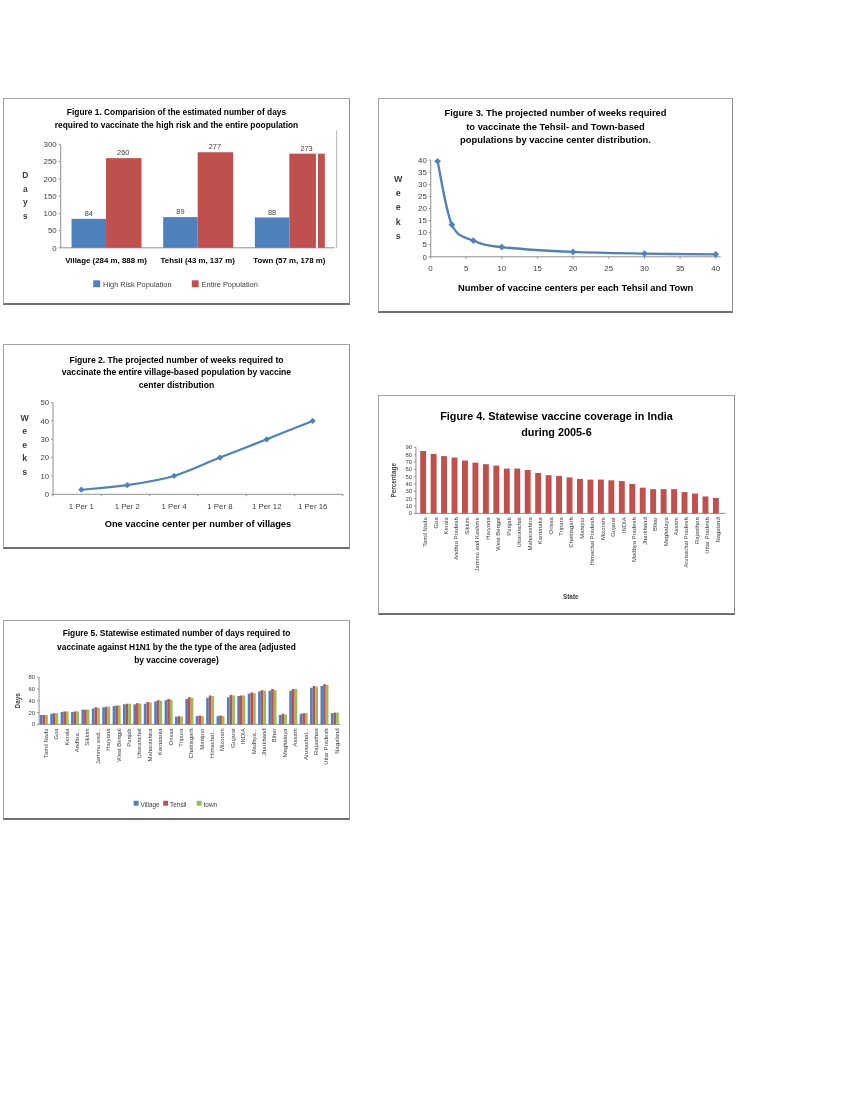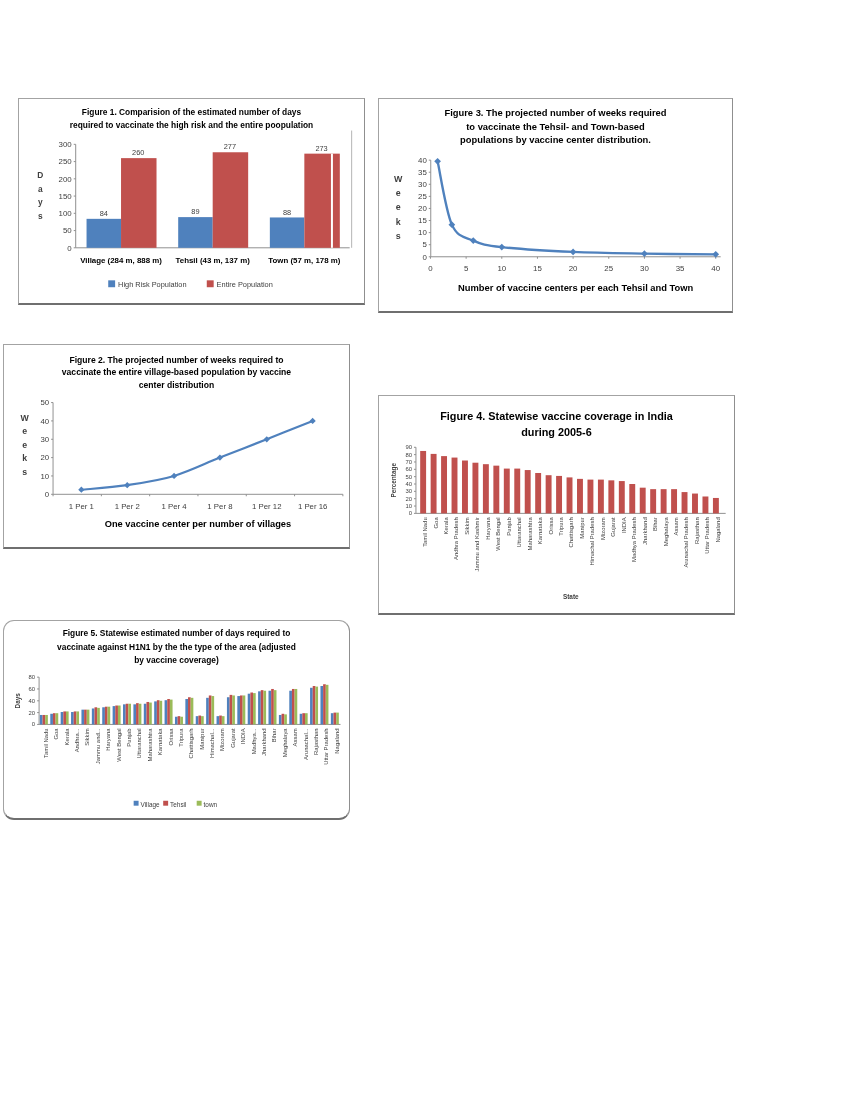--- a/index.html
+++ b/index.html
@@ -8,21 +8,21 @@
   figure.chart-frame{position:absolute;margin:0;background:#fff;box-sizing:border-box;
         border:1px solid #a3a3a3;border-bottom:2px solid #6f6f6f;border-right:1px solid #8f8f8f;}
   figure.chart-frame svg{display:block;width:100%;height:100%;}
   svg text{font-family:"Liberation Sans",sans-serif;}
   .vh{position:absolute;width:1px;height:1px;overflow:hidden;clip:rect(0 0 0 0);white-space:nowrap;}
 </style>
 </head>
 <body>
 
 <div class="page">
-  <figure class="chart-frame" id="fig1" style="left: 18px; top: 98px; width: 347px; height: 207px;">
+  <figure class="chart-frame" id="fig1" style="left: 3px; top: 98px; width: 347px; height: 207px;">
     <figcaption class="vh">Figure 1. Comparision of the estimated number of days required to vaccinate the high risk and the entire poopulation</figcaption>
     <svg viewBox="0 0 347 207">
         <text x="173.5" y="16" font-size="8.5" text-anchor="middle" fill="#000" font-weight="bold">Figure 1. Comparision of the estimated number of days</text>
         <text x="173.5" y="29" font-size="8.5" text-anchor="middle" fill="#000" font-weight="bold">required to vaccinate the high risk and the entire poopulation</text>
         <text x="52" y="153.8" font-size="8" text-anchor="end" fill="#404040" font-weight="normal">0</text>
         <line x1="54" y1="151" x2="56" y2="151" stroke="#8e8e8e" stroke-width="1"></line>
         <text x="52" y="136.3" font-size="8" text-anchor="end" fill="#404040" font-weight="normal">50</text>
         <line x1="54" y1="133.5" x2="56" y2="133.5" stroke="#8e8e8e" stroke-width="1"></line>
         <text x="52" y="118.8" font-size="8" text-anchor="end" fill="#404040" font-weight="normal">100</text>
         <line x1="54" y1="116" x2="56" y2="116" stroke="#8e8e8e" stroke-width="1"></line>
@@ -253,21 +253,21 @@
         <text x="0" y="2" font-size="6" text-anchor="end" fill="#404040" font-weight="normal" transform="translate(310.3,123) rotate(-90)">Arunachal Pradesh</text>
         <rect x="315.9" y="98.9" width="6" height="20.099999999999994" fill="#c0504d"></rect>
         <text x="0" y="2" font-size="6" text-anchor="end" fill="#404040" font-weight="normal" transform="translate(320.9,123) rotate(-90)">Rajasthan</text>
         <rect x="326.5" y="101.87777777777778" width="6" height="17.12222222222222" fill="#c0504d"></rect>
         <text x="0" y="2" font-size="6" text-anchor="end" fill="#404040" font-weight="normal" transform="translate(331.5,123) rotate(-90)">Uttar Pradesh</text>
         <rect x="337.1" y="103.36666666666667" width="6" height="15.633333333333326" fill="#c0504d"></rect>
         <text x="0" y="2" font-size="6" text-anchor="end" fill="#404040" font-weight="normal" transform="translate(342.1,123) rotate(-90)">Nagaland</text>
         <text x="193" y="206" font-size="6.5" text-anchor="middle" fill="#3f3f3f" font-weight="bold">State</text>
       </svg>
   </figure>
-  <figure class="chart-frame" id="fig5" style="left: 3px; top: 620px; width: 347px; height: 200px; border-radius: 11px;">
+  <figure class="chart-frame" id="fig5" style="left: 3px; top: 620px; width: 347px; height: 200px;">
     <figcaption class="vh">Figure 5. Statewise estimated number of days required to vaccinate against H1N1 by the the type of the area (adjusted by vaccine coverage)</figcaption>
     <svg viewBox="0 0 347 200">
         <text x="173.5" y="15" font-size="8.5" text-anchor="middle" fill="#000" font-weight="bold">Figure 5. Statewise estimated number of days required to</text>
         <text x="173.5" y="29" font-size="8.5" text-anchor="middle" fill="#000" font-weight="bold">vaccinate against H1N1 by the the type of the area (adjusted</text>
         <text x="173.5" y="43" font-size="8.5" text-anchor="middle" fill="#000" font-weight="bold">by vaccine coverage)</text>
         <text x="30" y="107.1" font-size="6" text-anchor="end" fill="#404040" font-weight="normal">0</text>
         <line x1="32" y1="105" x2="34" y2="105" stroke="#8e8e8e" stroke-width="1"></line>
         <text x="30" y="95.1" font-size="6" text-anchor="end" fill="#404040" font-weight="normal">20</text>
         <line x1="32" y1="93" x2="34" y2="93" stroke="#8e8e8e" stroke-width="1"></line>
         <text x="30" y="83.1" font-size="6" text-anchor="end" fill="#404040" font-weight="normal">40</text>

